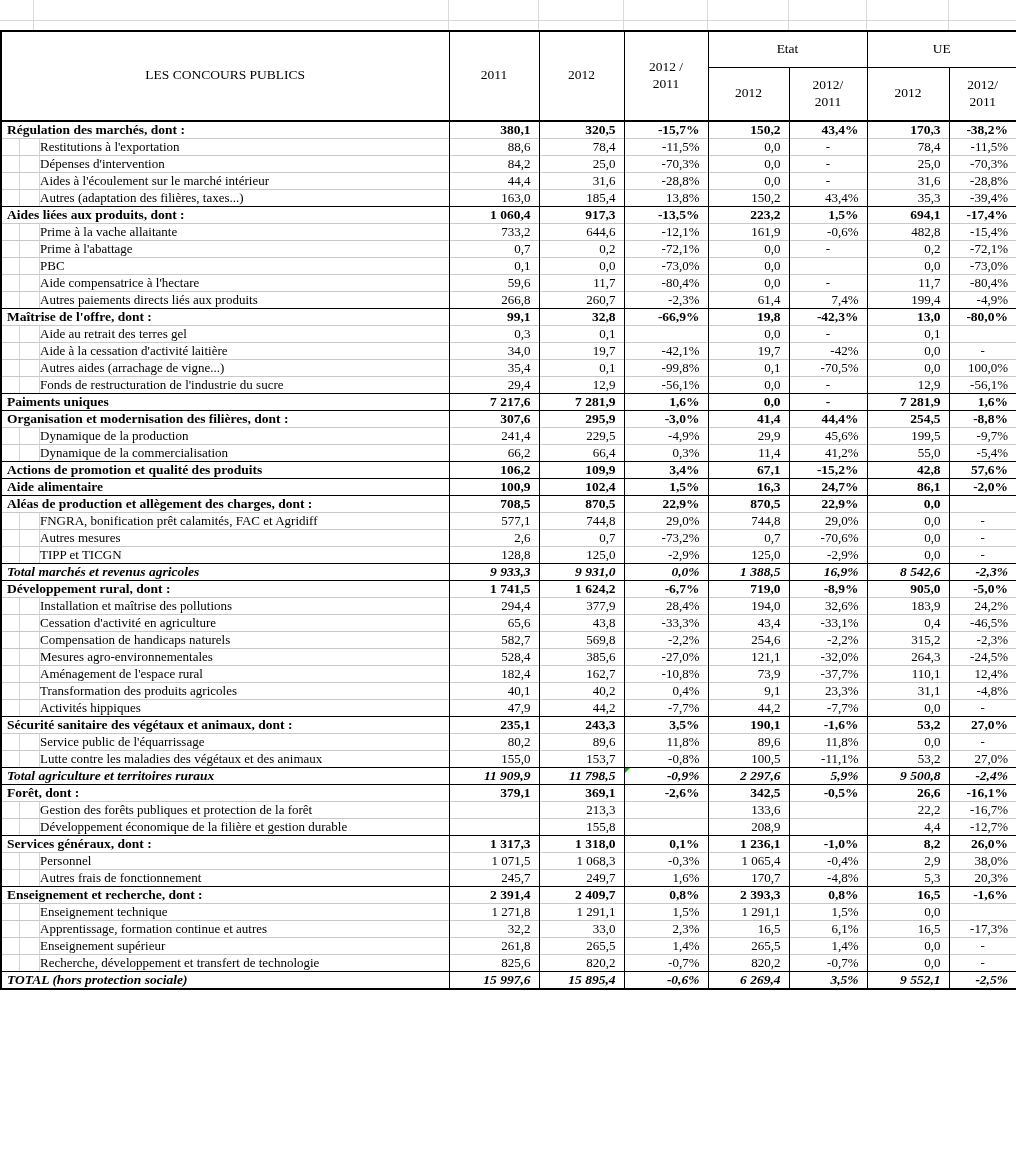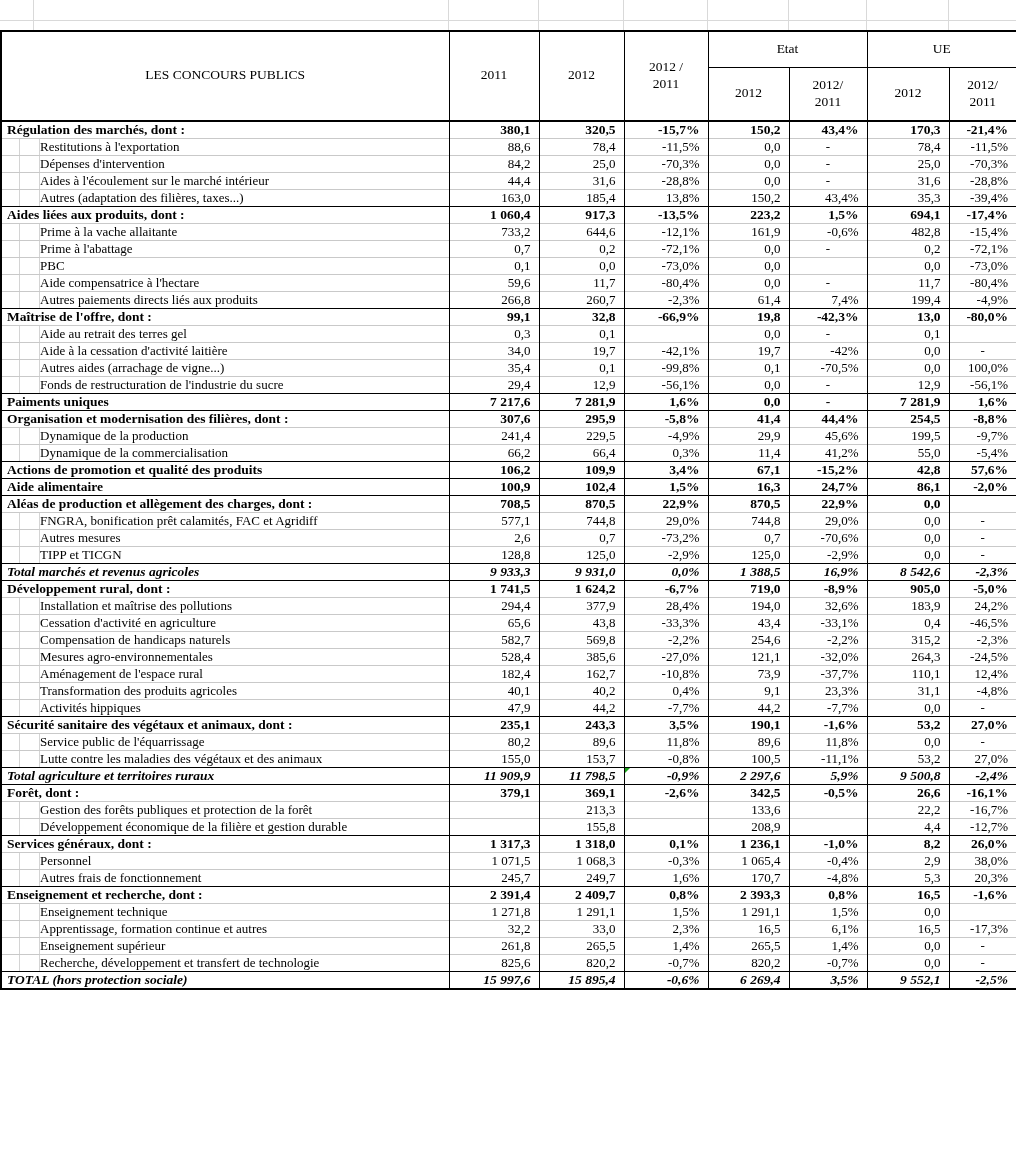--- a/index.html
+++ b/index.html
@@ -103,21 +103,21 @@
   </thead>
   <tbody>
       <tr class="r-group">
         <td class="label-cell">Régulation des marchés, dont :</td>
         <td class="val">380,1</td>
         <td class="val">320,5</td>
         <td class="val">-15,7%</td>
         <td class="val">150,2</td>
         <td class="val">43,4%</td>
         <td class="val">170,3</td>
-        <td class="val">-21,4%</td>
+        <td class="val">-38,2%</td>
       </tr>
       <tr class="r-sub">
         <td class="label-cell">Restitutions à l'exportation</td>
         <td class="val">88,6</td>
         <td class="val">78,4</td>
         <td class="val">-11,5%</td>
         <td class="val">0,0</td>
         <td class="val dash">-</td>
         <td class="val">78,4</td>
         <td class="val">-11,5%</td>
@@ -269,21 +269,21 @@
         <td class="val">1,6%</td>
         <td class="val">0,0</td>
         <td class="val dash">-</td>
         <td class="val">7 281,9</td>
         <td class="val">1,6%</td>
       </tr>
       <tr class="r-group">
         <td class="label-cell">Organisation et modernisation des filières, dont :</td>
         <td class="val">307,6</td>
         <td class="val">295,9</td>
-        <td class="val">-5,8%</td>
+        <td class="val">-3,0%</td>
         <td class="val">41,4</td>
         <td class="val">44,4%</td>
         <td class="val">254,5</td>
         <td class="val">-8,8%</td>
       </tr>
       <tr class="r-sub">
         <td class="label-cell">Dynamique de la production</td>
         <td class="val">241,4</td>
         <td class="val">229,5</td>
         <td class="val">-4,9%</td>

